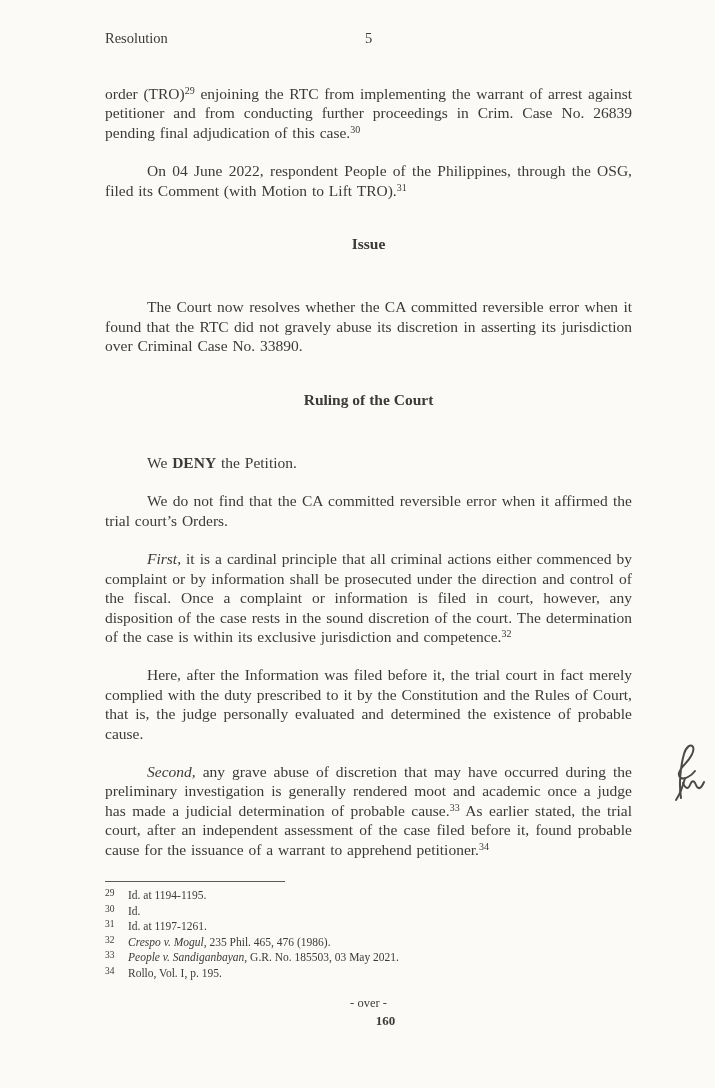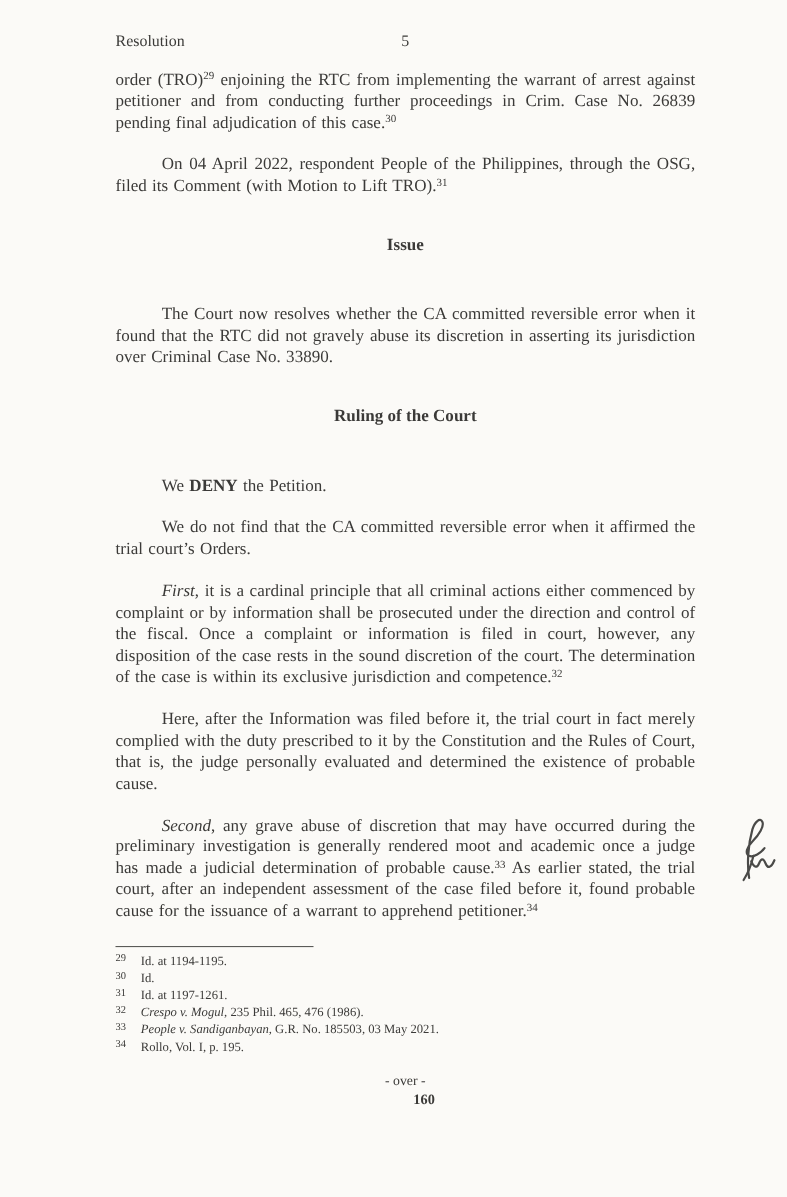--- a/index.html
+++ b/index.html
@@ -26,21 +26,21 @@
   .doc-header .mid   { text-align: center; }
   .doc-header .right { text-align: right; }
   
   .para {
     text-align: justify;
     font-size: 15.5px;
     line-height: 19.4px;
     margin: 19px 0 0 0;
     word-spacing: 1px;
   }
-  .para.first { margin-top: 15px; }
+  .para.first { margin-top: 36px; }
   .para.indent { text-indent: 42px; }
   .heading {
     text-align: center;
     font-weight: bold;
     font-size: 15.5px;
     line-height: 19.4px;
     margin: 34px 0 0 0;
   }
   .heading + .para { margin-top: 44px; }
   sup.supref {
@@ -92,21 +92,21 @@
 
 <div class="page">
 
   <div class="doc-header">
     <div class="left">Resolution</div>
     <div class="mid">5</div>
   </div>
 
   <div>
       <div class="para first"><span>order (TRO)</span><sup class="supref">29</sup><span> enjoining the RTC from implementing the warrant of arrest against petitioner and from conducting further proceedings in Crim. Case No. 26839 pending final adjudication of this case.</span><sup class="supref">30</sup></div>
-      <div class="para indent"><span>On 04 April 2022, respondent People of the Philippines, through the OSG, filed its Comment (with Motion to Lift TRO).</span><sup class="supref">31</sup></div>
+      <div class="para indent"><span>On 04 June 2022, respondent People of the Philippines, through the OSG, filed its Comment (with Motion to Lift TRO).</span><sup class="supref">31</sup></div>
       <div class="heading"><span>Issue</span></div>
       <div class="para indent"><span>The Court now resolves whether the CA committed reversible error when it found that the RTC did not gravely abuse its discretion in asserting its jurisdiction over Criminal Case No. 33890.</span></div>
       <div class="heading"><span>Ruling of the Court</span></div>
       <div class="para indent"><span>We </span><span style="font-weight: bold;">DENY</span><span> the Petition.</span></div>
       <div class="para indent"><span>We do not find that the CA committed reversible error when it affirmed the trial court’s Orders.</span></div>
       <div class="para indent"><span style="font-style: italic;">First</span><span>, it is a cardinal principle that all criminal actions either commenced by complaint or by information shall be prosecuted under the direction and control of the fiscal. Once a complaint or information is filed in court, however, any disposition of the case rests in the sound discretion of the court. The determination of the case is within its exclusive jurisdiction and competence.</span><sup class="supref">32</sup></div>
       <div class="para indent"><span>Here, after the Information was filed before it, the trial court in fact merely complied with the duty prescribed to it by the Constitution and the Rules of Court, that is, the judge personally evaluated and determined the existence of probable cause.</span></div>
       <div class="para indent"><span style="font-style: italic;">Second</span><span>, any grave abuse of discretion that may have occurred during the preliminary investigation is generally rendered moot and academic once a judge has made a judicial determination of probable cause.</span><sup class="supref">33</sup><span> As earlier stated, the trial court, after an independent assessment of the case filed before it, found probable cause for the issuance of a warrant to apprehend petitioner.</span><sup class="supref">34</sup></div>
     </div>
 

